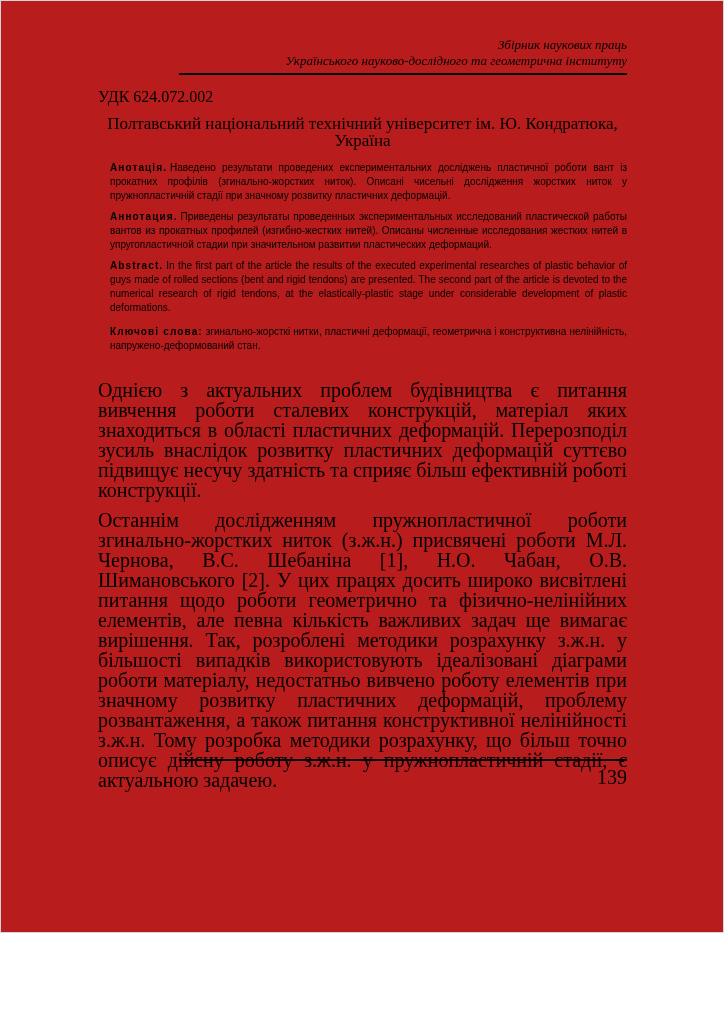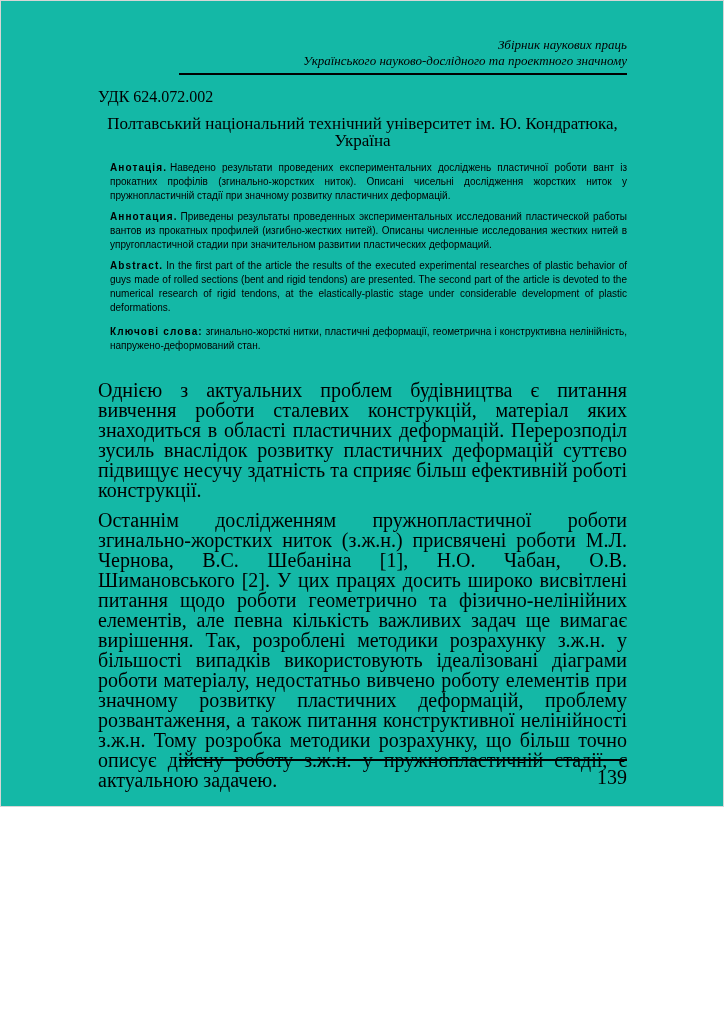--- a/index.html
+++ b/index.html
@@ -3,23 +3,23 @@
 <meta charset="utf-8">
 <style>
   html, body {
     margin: 0;
     padding: 0;
     background: #ffffff;
   }
   .page {
     position: relative;
     width: 724px;
-    height: 807px;
+    height: 933px;
     box-sizing: border-box;
-    background: #14b8a6;
+    background: #b91c1c;
     border: 1px solid #d6d6d6;
     padding: 36px 96px 0 97px;
     font-family: "Liberation Serif", "DejaVu Serif", serif;
     color: #000000;
     overflow: hidden;
   }
   .journal-header {
     text-align: right;
     font-style: italic;
     font-size: 13px;
@@ -94,21 +94,21 @@
     margin-top: 5px;
   }
 </style>
 </head>
 <body>
 
 <div class="page">
 
   <div class="journal-header">
     <div>Збірник наукових праць</div>
-    <div>Українського науково-дослідного та проектного значному</div>
+    <div>Українського науково-дослідного та геометрична інституту</div>
   </div>
   <hr class="header-rule">
 
   <div class="udc">УДК 624.072.002</div>
 
 
 
   <div class="affiliation">
     <div>Полтавський національний технічний університет ім. Ю. Кондратюка,</div>
     <div>Україна</div>

